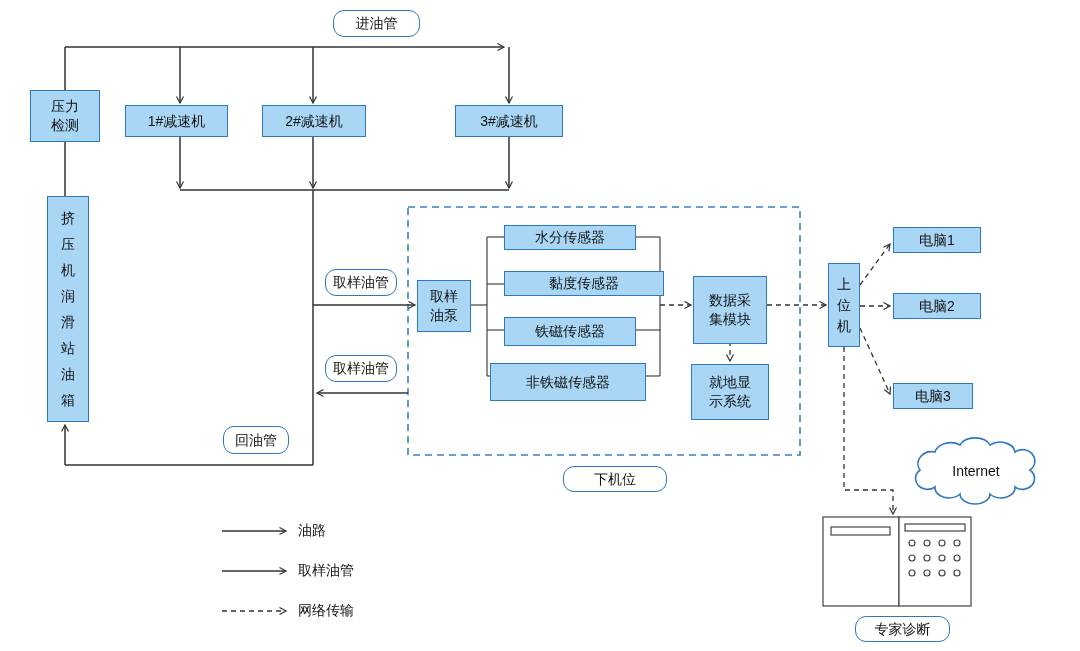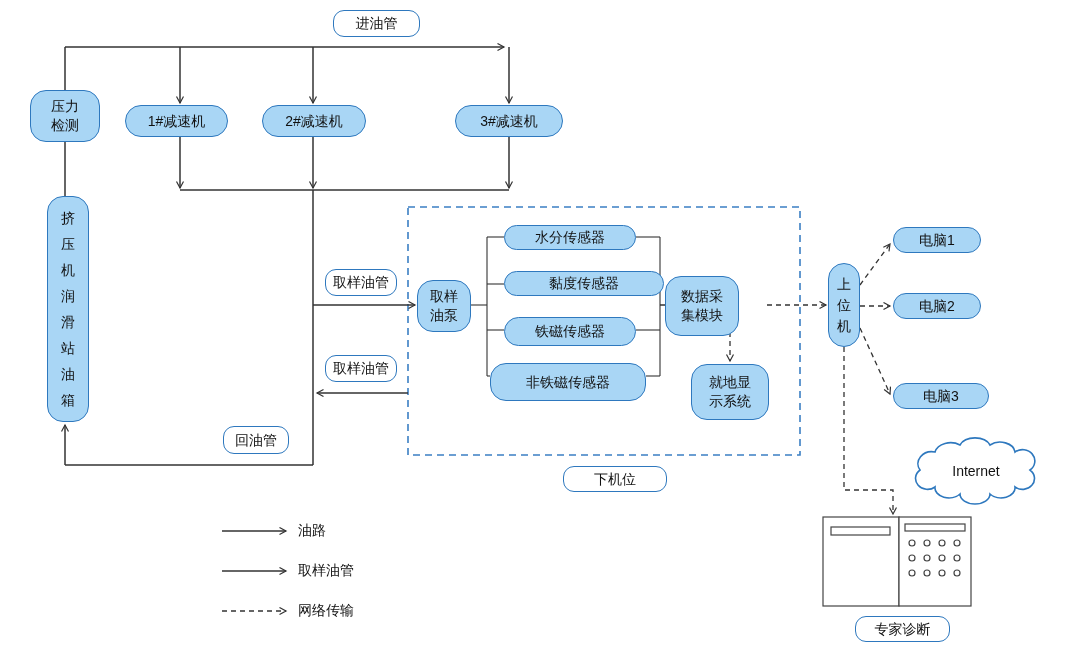--- a/index.html
+++ b/index.html
@@ -12,21 +12,21 @@
   }
   html,body{margin:0;padding:0;background:#fff;}
   .stage{
     position:relative;width:1080px;height:651px;background:#fff;overflow:hidden;
     font-family:"Liberation Sans","DejaVu Sans",sans-serif;color:var(--text-color);
   }
   .stage svg{position:absolute;left:0;top:0;}
   .node{
     position:absolute;box-sizing:border-box;display:flex;align-items:center;justify-content:center;
     text-align:center;white-space:pre-line;font-size:14px;line-height:19px;
-    background:var(--node-fill);border:1.5px solid var(--node-border);border-radius:16px;
+    background:var(--node-fill);border:1.5px solid var(--node-border);border-radius:0;
   }
   .plain{background:var(--label-fill);border-radius:11px;}
   .tank{line-height:26px;}
   .upper{line-height:21px;}
   .note{position:absolute;font-size:14px;display:flex;align-items:center;white-space:nowrap;}
   
   .oil{stroke:var(--line-color);stroke-width:1.5;fill:none;}
   .thin{stroke:var(--line-color);stroke-width:1.1;fill:none;}
   .net{stroke:var(--line-color);stroke-width:1.3;fill:none;stroke-dasharray:5 4;}
   .dashbox{stroke:var(--dashed-border);stroke-width:1.6;fill:none;stroke-dasharray:7 5;}
@@ -140,30 +140,30 @@
 滑
 站
 油
 箱</div>
   <div class="node" style="left:417px;top:280px;width:54px;height:52px">取样
 油泵</div>
   <div class="node" style="left:504px;top:225px;width:132px;height:25px">水分传感器</div>
   <div class="node" style="left:504px;top:271px;width:160px;height:25px">黏度传感器</div>
   <div class="node" style="left:504px;top:317px;width:132px;height:29px">铁磁传感器</div>
   <div class="node" style="left:490px;top:363px;width:156px;height:38px">非铁磁传感器</div>
-  <div class="node" style="left:665px;top:276px;width:74px;height:60px">数据采
+  <div class="node" style="left:693px;top:276px;width:74px;height:68px">数据采
 集模块</div>
   <div class="node" style="left:691px;top:364px;width:78px;height:56px">就地显
 示系统</div>
   <div class="node upper" style="left:828px;top:263px;width:32px;height:84px">上
 位
 机</div>
   <div class="node" style="left:893px;top:227px;width:88px;height:26px">电脑1</div>
   <div class="node" style="left:893px;top:293px;width:88px;height:26px">电脑2</div>
-  <div class="node" style="left:893px;top:383px;width:96px;height:26px">电脑3</div>
+  <div class="node" style="left:893px;top:383px;width:80px;height:26px">电脑3</div>
 
   <div class="note" style="left:943px;top:462px;width:66px;height:18px;justify-content:center">Internet</div>
 
   <div class="note" style="left:298px;top:522px;height:18px">油路</div>
   <div class="note" style="left:298px;top:562px;height:18px">取样油管</div>
   <div class="note" style="left:298px;top:602px;height:18px">网络传输</div>
 
 </div>
 
 </body></html>

